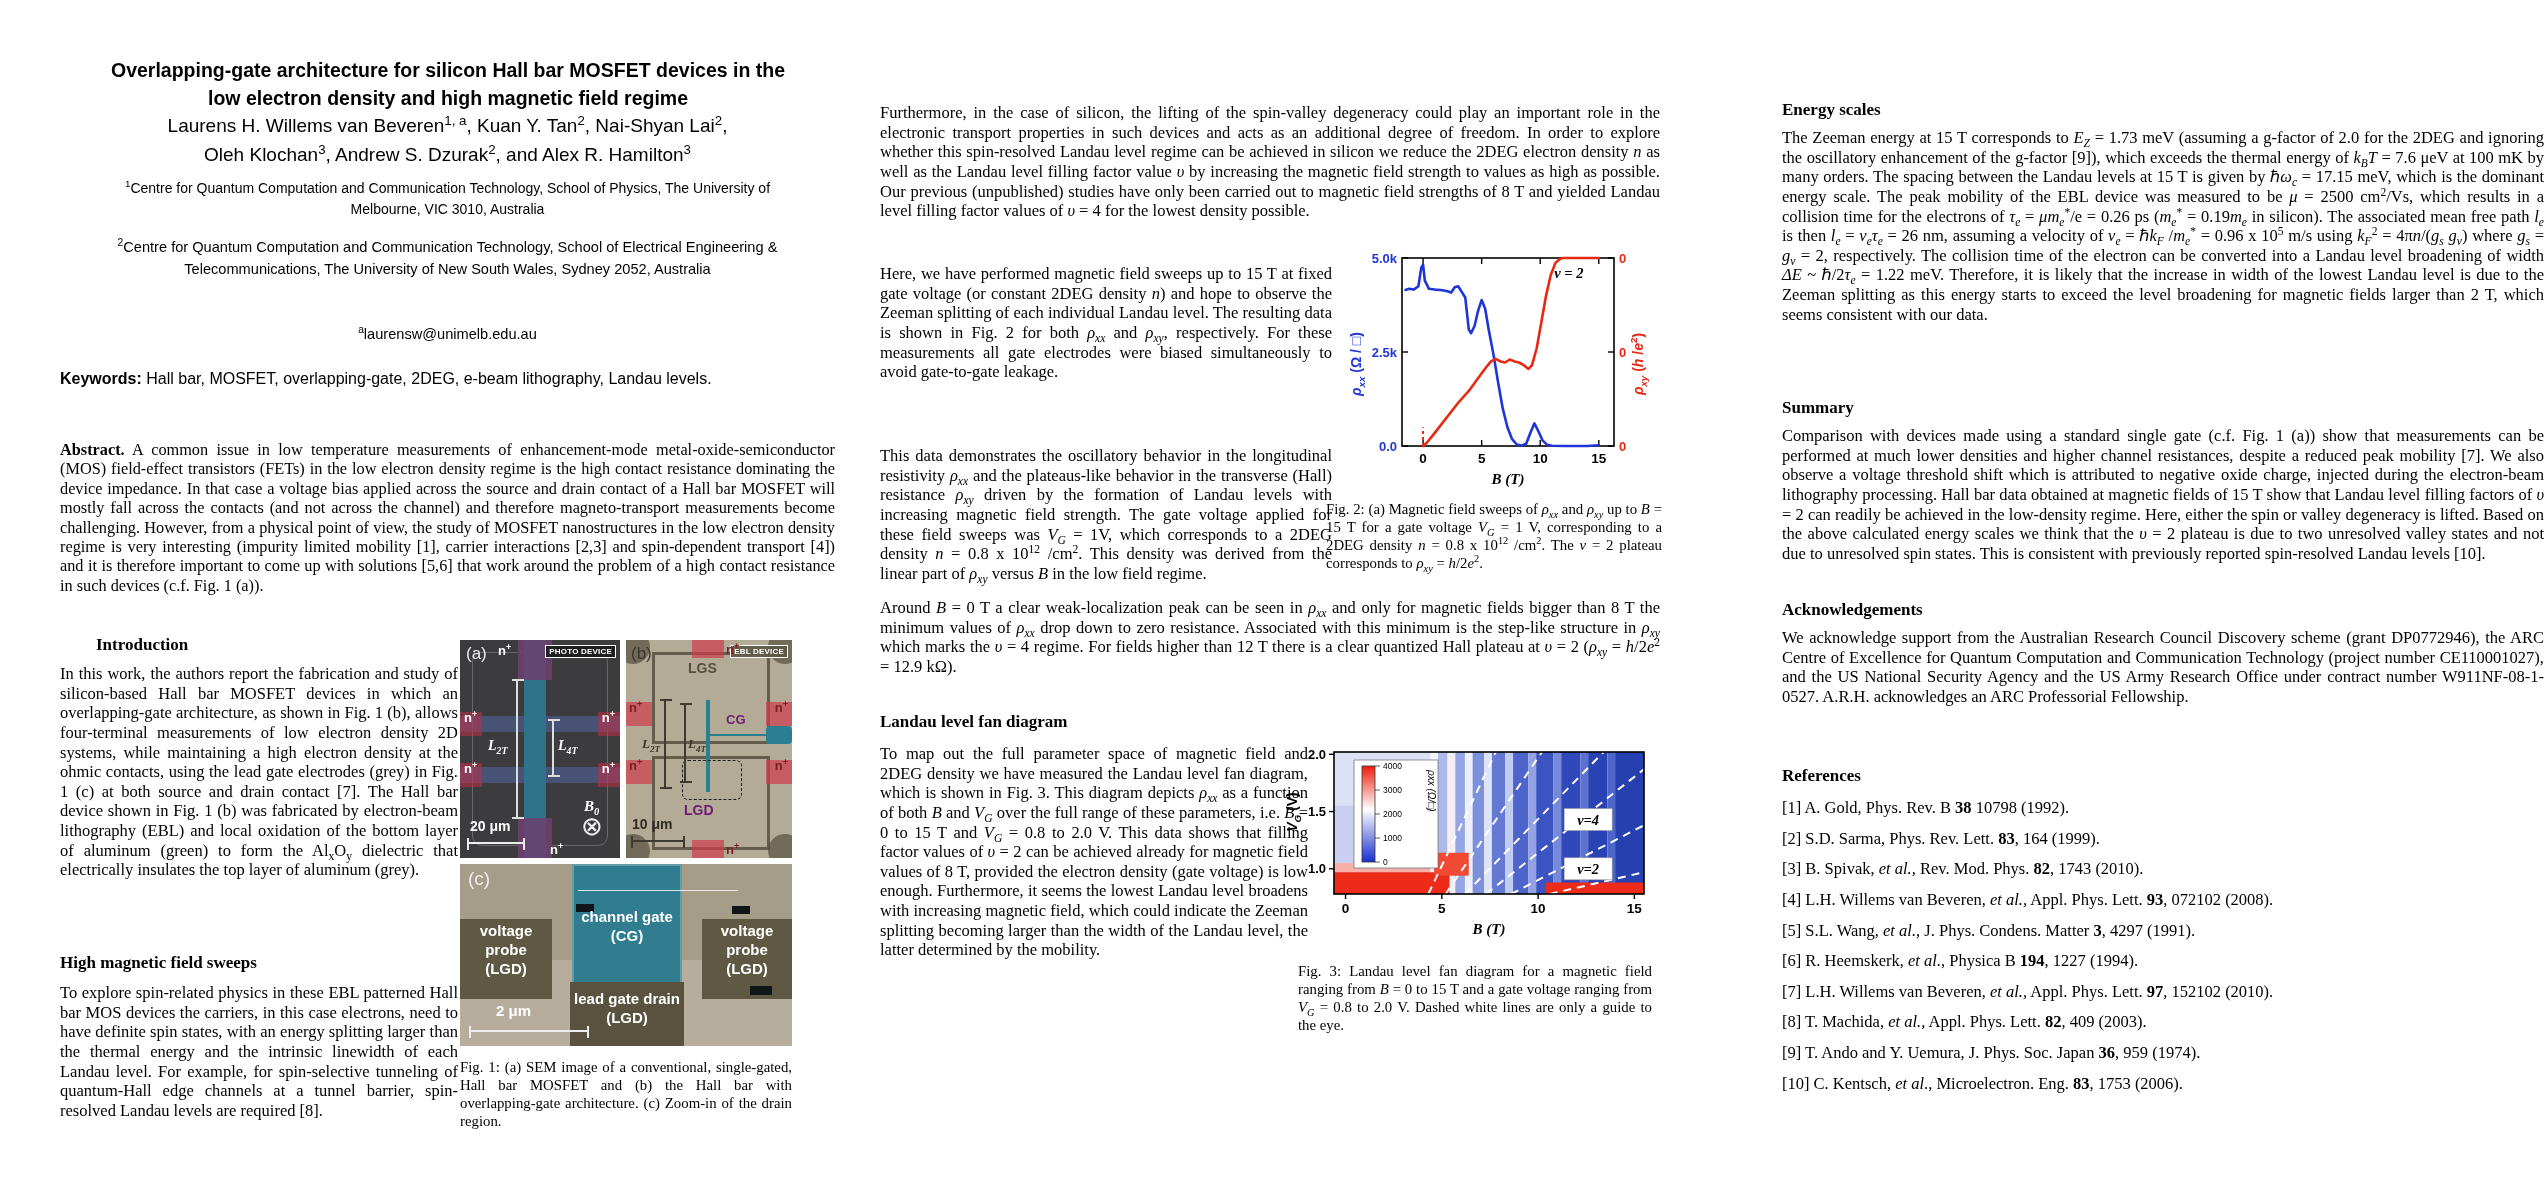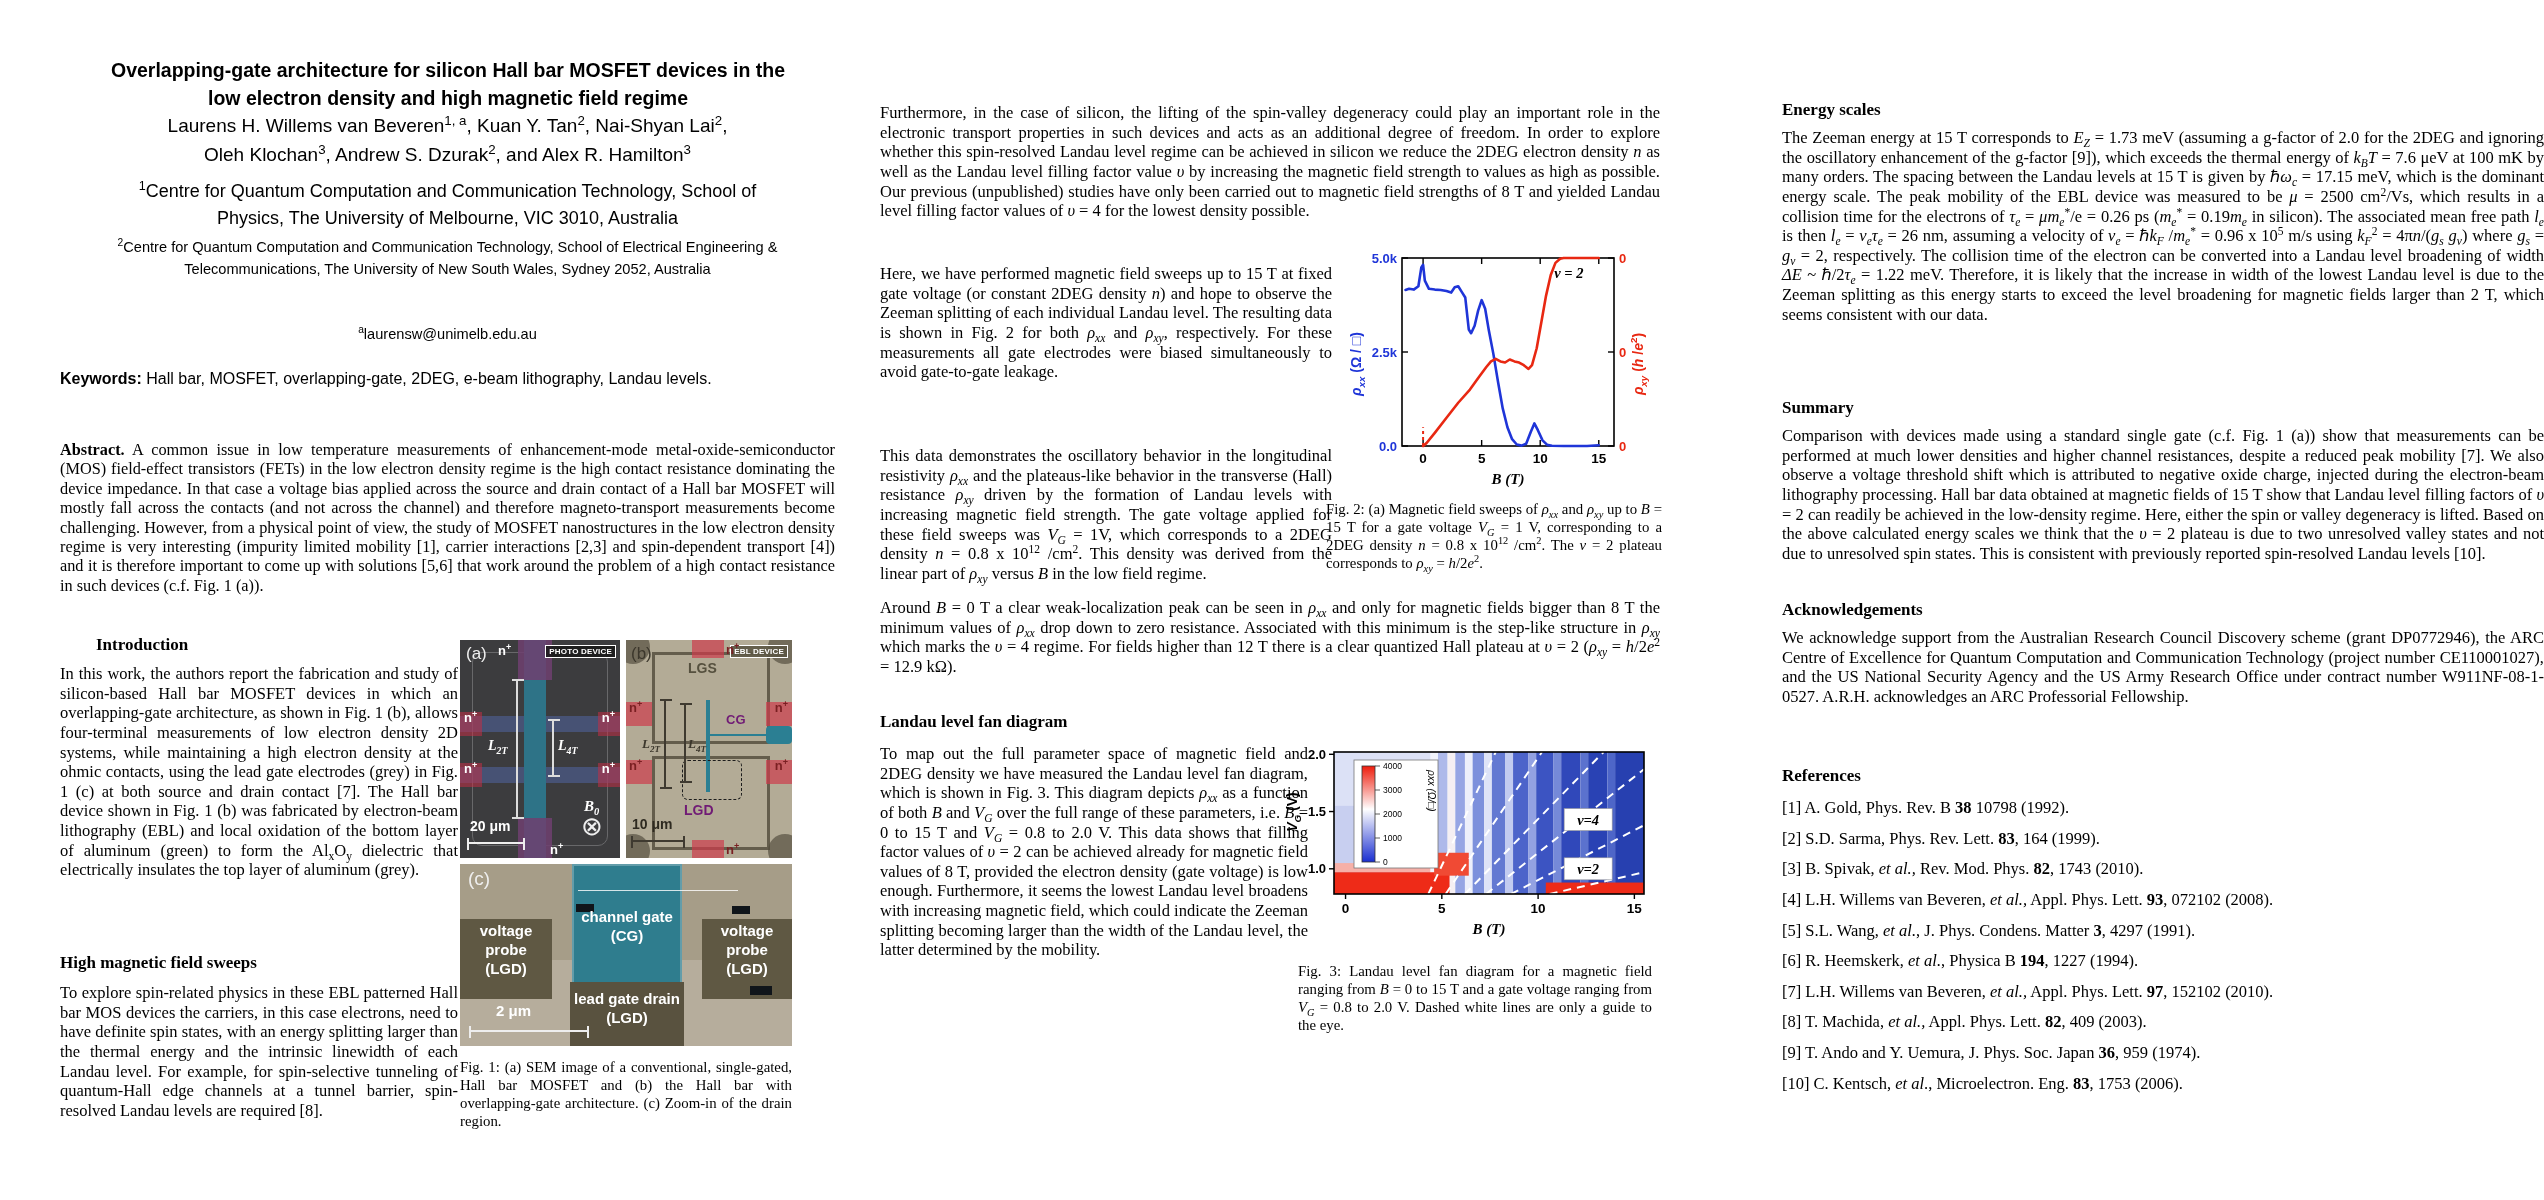--- a/index.html
+++ b/index.html
@@ -40,21 +40,21 @@
   .rotl{transform:rotate(-90deg);transform-origin:center;white-space:nowrap;
         font-family:"Liberation Sans",sans-serif;font-weight:bold;}
   .figcap{font-size:14.8px;line-height:1.22;}
 </style>
 </head>
 <body>
 
 <div class="abs" style="left:60px;top:0;width:775px;height:1200px;">
   <div class="abs sans ctr" style="left:38px;top:56px;width:700px;font-size:19.5px;font-weight:bold;line-height:1.45;">Overlapping-gate architecture for silicon Hall bar MOSFET devices in the low electron density and high magnetic field regime</div>
   <div class="abs sans ctr" style="left:0;top:112px;width:775px;font-size:19px;line-height:1.5;">Laurens H. Willems van Beveren<sup>1, a</sup>, Kuan Y. Tan<sup>2</sup>, Nai-Shyan Lai<sup>2</sup>,<br>Oleh Klochan<sup>3</sup>, Andrew S. Dzurak<sup>2</sup>, and Alex R. Hamilton<sup>3</sup></div>
-  <div class="abs sans ctr" style="left:60px;top:178px;width:655px;font-size:18px;line-height:1.5;"><sup>1</sup>Centre for Quantum Computation and Communication Technology, School of Physics, The University of Melbourne, VIC 3010, Australia</div>
+  <div class="abs sans ctr" style="left:60px;top:178px;width:655px;font-size:14px;line-height:1.5;"><sup>1</sup>Centre for Quantum Computation and Communication Technology, School of Physics, The University of Melbourne, VIC 3010, Australia</div>
   <div class="abs sans ctr" style="left:0;top:237px;width:775px;font-size:14.6px;line-height:1.5;"><sup>2</sup>Centre for Quantum Computation and Communication Technology, School of Electrical Engineering &amp; Telecommunications, The University of New South Wales, Sydney 2052, Australia</div>
   <div class="abs sans ctr" style="left:0;top:326px;width:775px;font-size:14.6px;"><sup>a</sup>laurensw@unimelb.edu.au</div>
   <div class="abs sans" style="left:0;top:370px;width:775px;font-size:16px;"><b>Keywords:</b> Hall bar, MOSFET, overlapping-gate, 2DEG, e-beam lithography, Landau levels.</div>
   <div class="abs just body-txt" style="left:0;top:440px;width:775px;font-size:16.3px;"><b>Abstract.</b> A common issue in low temperature measurements of enhancement-mode metal-oxide-semiconductor (MOS) field-effect transistors (FETs) in the low electron density regime is the high contact resistance dominating the device impedance. In that case a voltage bias applied across the source and drain contact of a Hall bar MOSFET will mostly fall across the contacts (and not across the channel) and therefore magneto-transport measurements become challenging. However, from a physical point of view, the study of MOSFET nanostructures in the low electron density regime is very interesting (impurity limited mobility [1], carrier interactions [2,3] and spin-dependent transport [4]) and it is therefore important to come up with solutions [5,6] that work around the problem of a high contact resistance in such devices (c.f. Fig. 1 (a)).</div>
 
   <div class="abs" style="left:0;top:635px;width:775px;height:560px;">
     <div class="abs heading" style="left:0;top:0;margin-left:36px;">Introduction</div>
     <div class="abs just body-txt" style="left:0;top:29px;width:398px;">In this work, the authors report the fabrication and study of silicon-based Hall bar MOSFET devices in which an overlapping-gate architecture, as shown in Fig. 1 (b), allows four-terminal measurements of low electron density 2D systems, while maintaining a high electron density at the ohmic contacts, using the lead gate electrodes (grey) in Fig. 1 (c) at both source and drain contact [7]. The Hall bar device shown in Fig. 1 (b) was fabricated by electron-beam lithography (EBL) and local oxidation of the bottom layer of aluminum (green) to form the Al<sub>x</sub>O<sub>y</sub> dielectric that electrically insulates the top layer of aluminum (grey).</div>
     <div class="abs heading" style="left:0;top:318px;">High magnetic field sweeps</div>
     <div class="abs just body-txt" style="left:0;top:348px;width:398px;">To explore spin-related physics in these EBL patterned Hall bar MOS devices the carriers, in this case electrons, need to have definite spin states, with an energy splitting larger than the thermal energy and the intrinsic linewidth of each Landau level. For example, for spin-selective tunneling of quantum-Hall edge channels at a tunnel barrier, spin-resolved Landau levels are required [8].</div>

